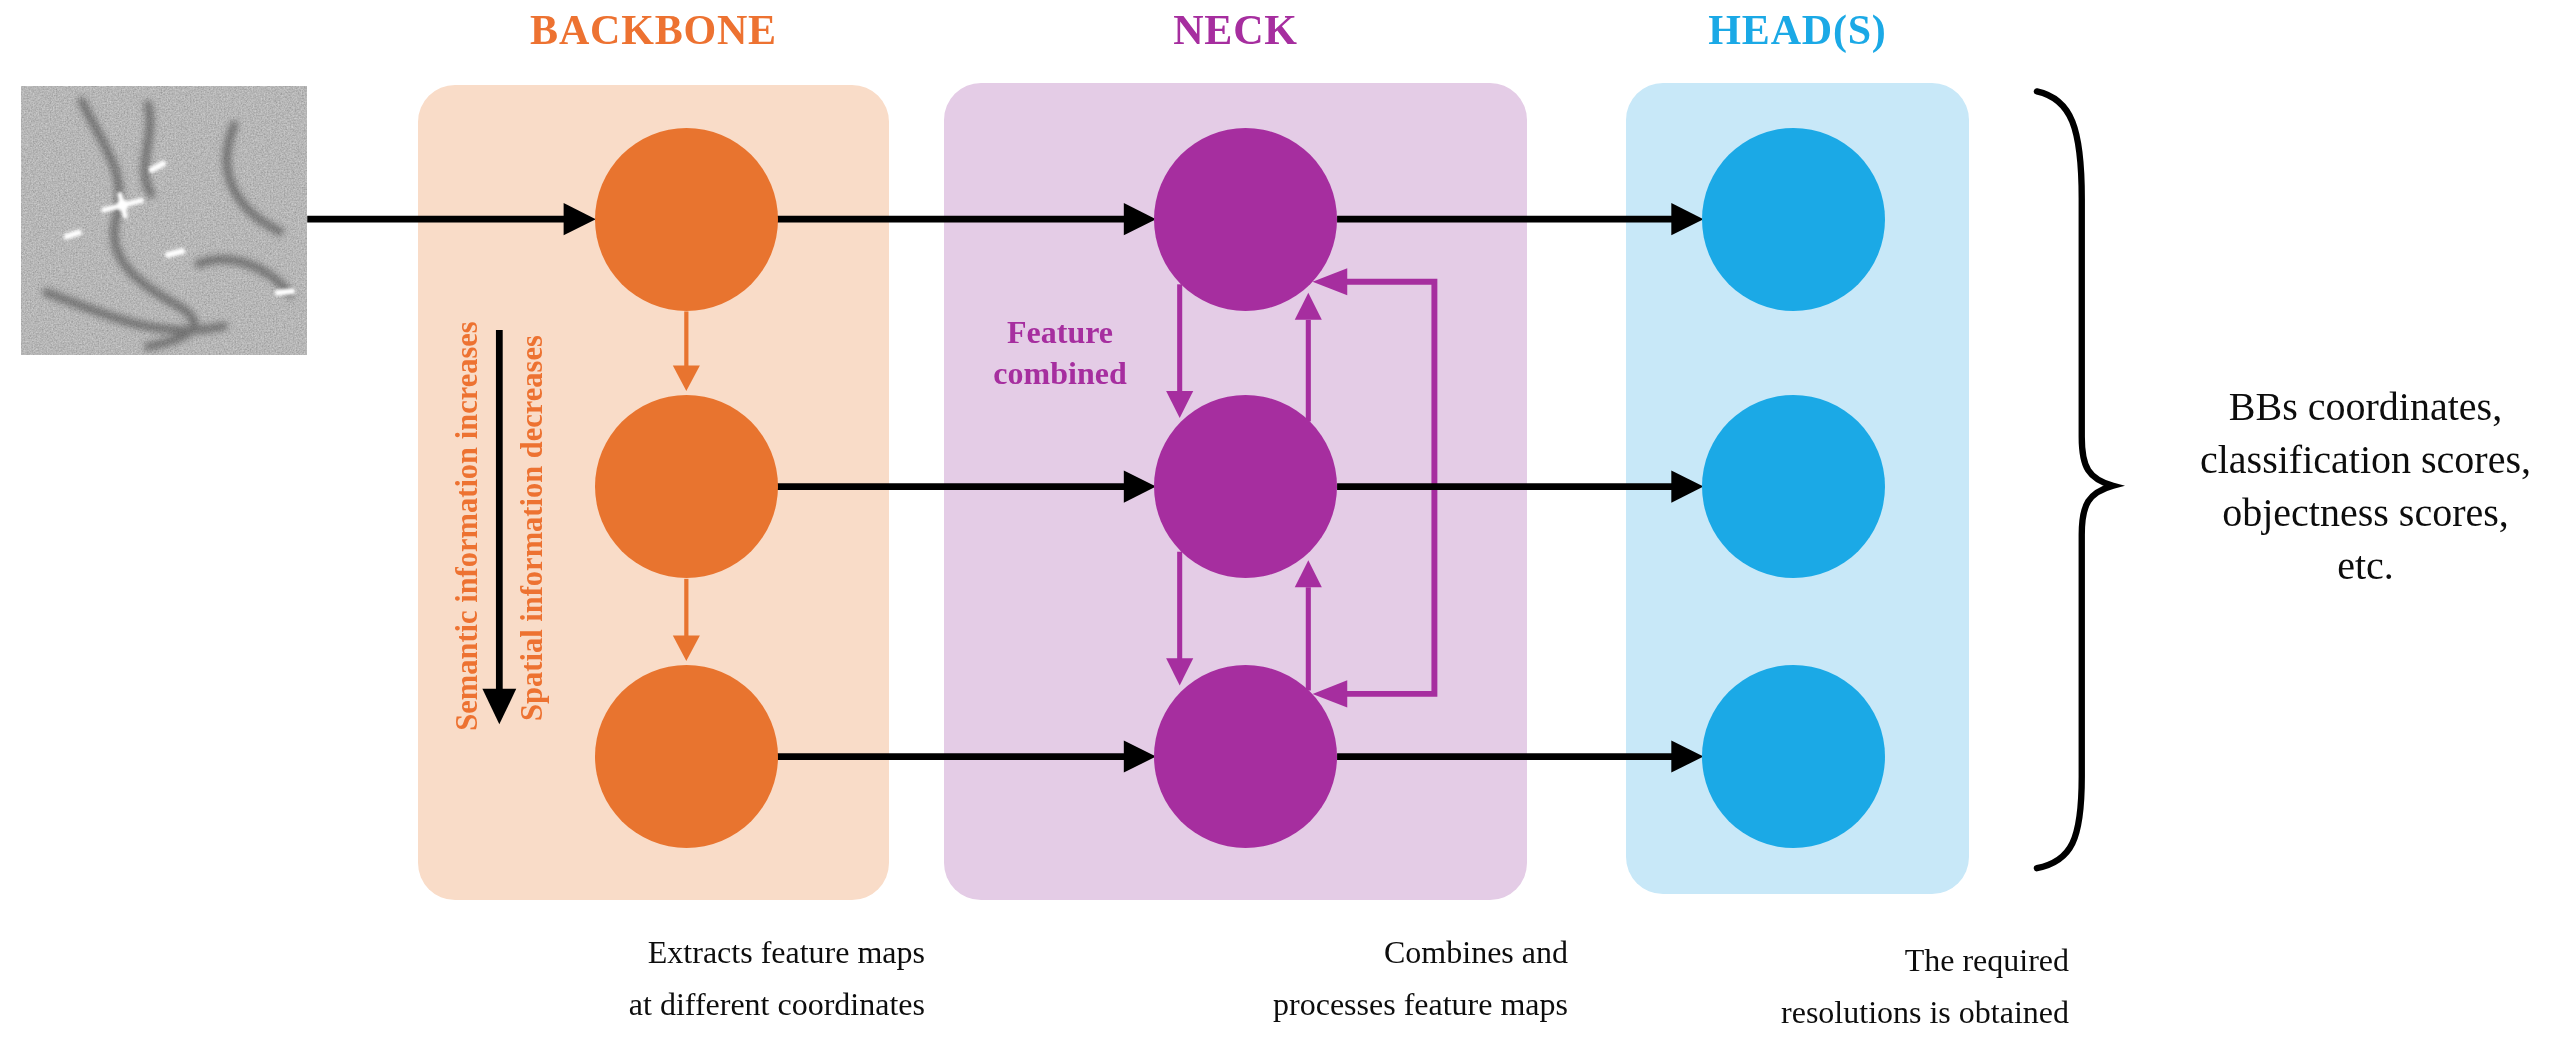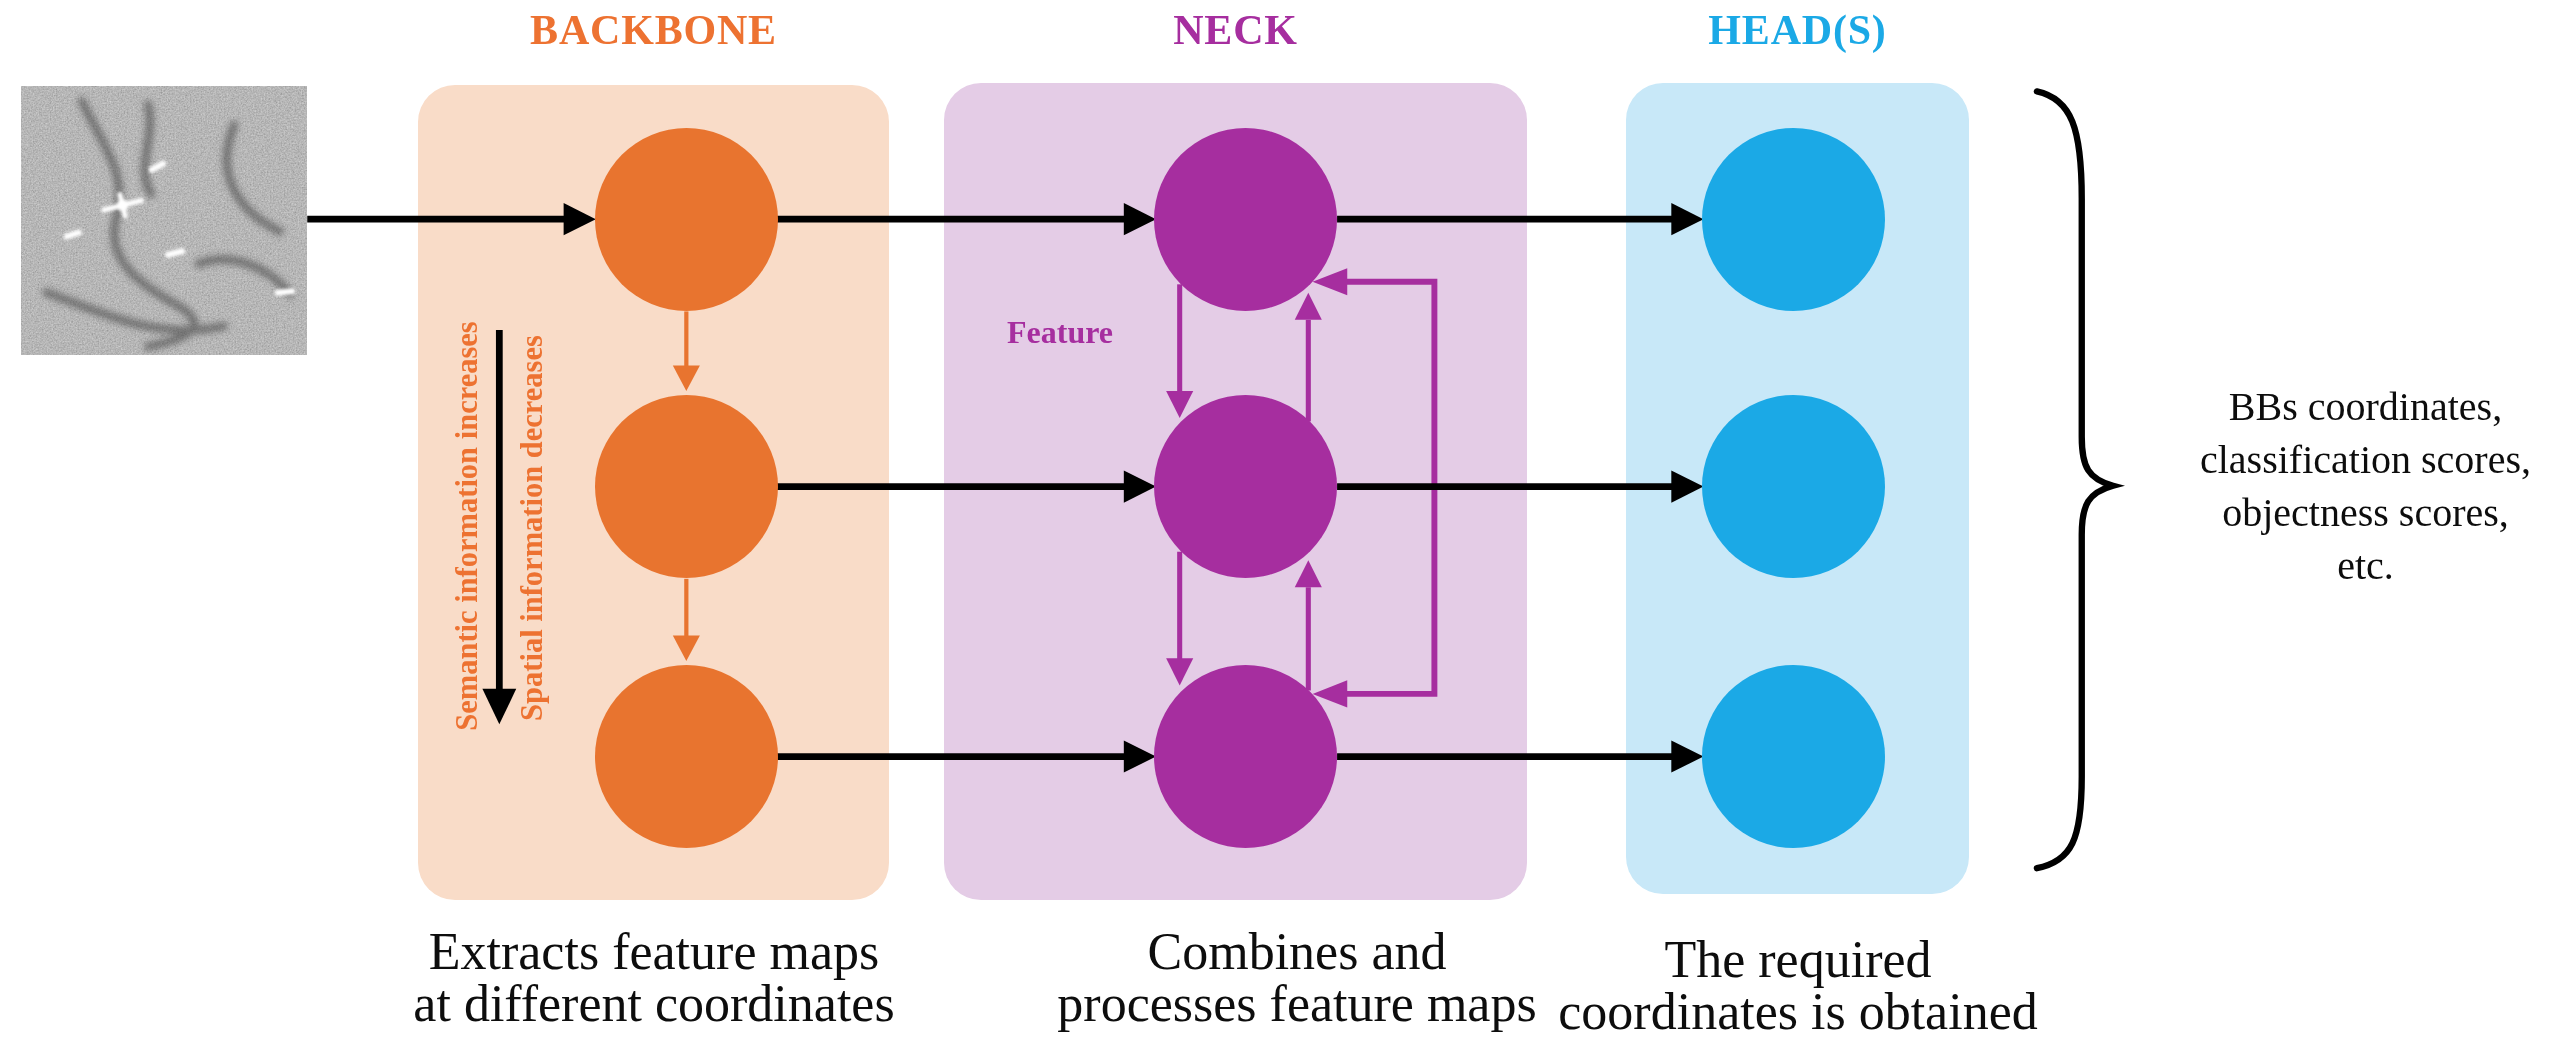--- a/index.html
+++ b/index.html
@@ -25,22 +25,22 @@
     position:absolute;top:6.8px;height:47px;
     font-size:42px;line-height:47px;font-weight:bold;letter-spacing:0.8px;
     text-align:center;white-space:nowrap;
   }
   #backbone-title{left:418px;width:471px;color:var(--backbone-header);}
   #neck-title{left:944px;width:583px;color:var(--neck-accent);}
   #head-title{left:1626px;width:343px;color:var(--head-accent);}
 
   .caption{
     position:absolute;top:926px;width:542px;
-    font-size:52px;line-height:52px;color:var(--caption);
-    text-align:center;
+    font-size:32px;line-height:52px;color:var(--caption);
+    text-align:right;
   }
   #backbone-caption{left:383px;}
   #neck-caption{left:1026px;}
   #head-caption{left:1527px;margin-top:8px;}
   .caption span{display:block;}
 
   .vlabel{
     position:absolute;
     font-size:30.5px;font-weight:bold;color:var(--backbone-header);
     white-space:nowrap;
@@ -203,33 +203,34 @@
   <div class="node neck row3"></div>
   <div class="node head row1"></div>
   <div class="node head row2"></div>
   <div class="node head row3"></div>
 
   <div class="vlabel" id="vlabel-semantic">Semantic information increases</div>
   <div class="vlabel" id="vlabel-spatial">Spatial information decreases</div>
 
   <div class="annotation">
     <span>Feature</span>
+    <span>combined</span>
   </div>
 
   <div class="caption" id="backbone-caption">
     <span>Extracts feature maps</span>
     <span>at different coordinates</span>
   </div>
   <div class="caption" id="neck-caption">
     <span>Combines and</span>
     <span>processes feature maps</span>
   </div>
   <div class="caption" id="head-caption">
     <span>The required</span>
-    <span>coordinates is obtained</span>
+    <span>resolutions is obtained</span>
   </div>
 
   <div class="output-block">
     <div>BBs coordinates,</div>
     <div>classification scores,</div>
     <div>objectness scores,</div>
     <div>etc.</div>
   </div>
 
 </div>

